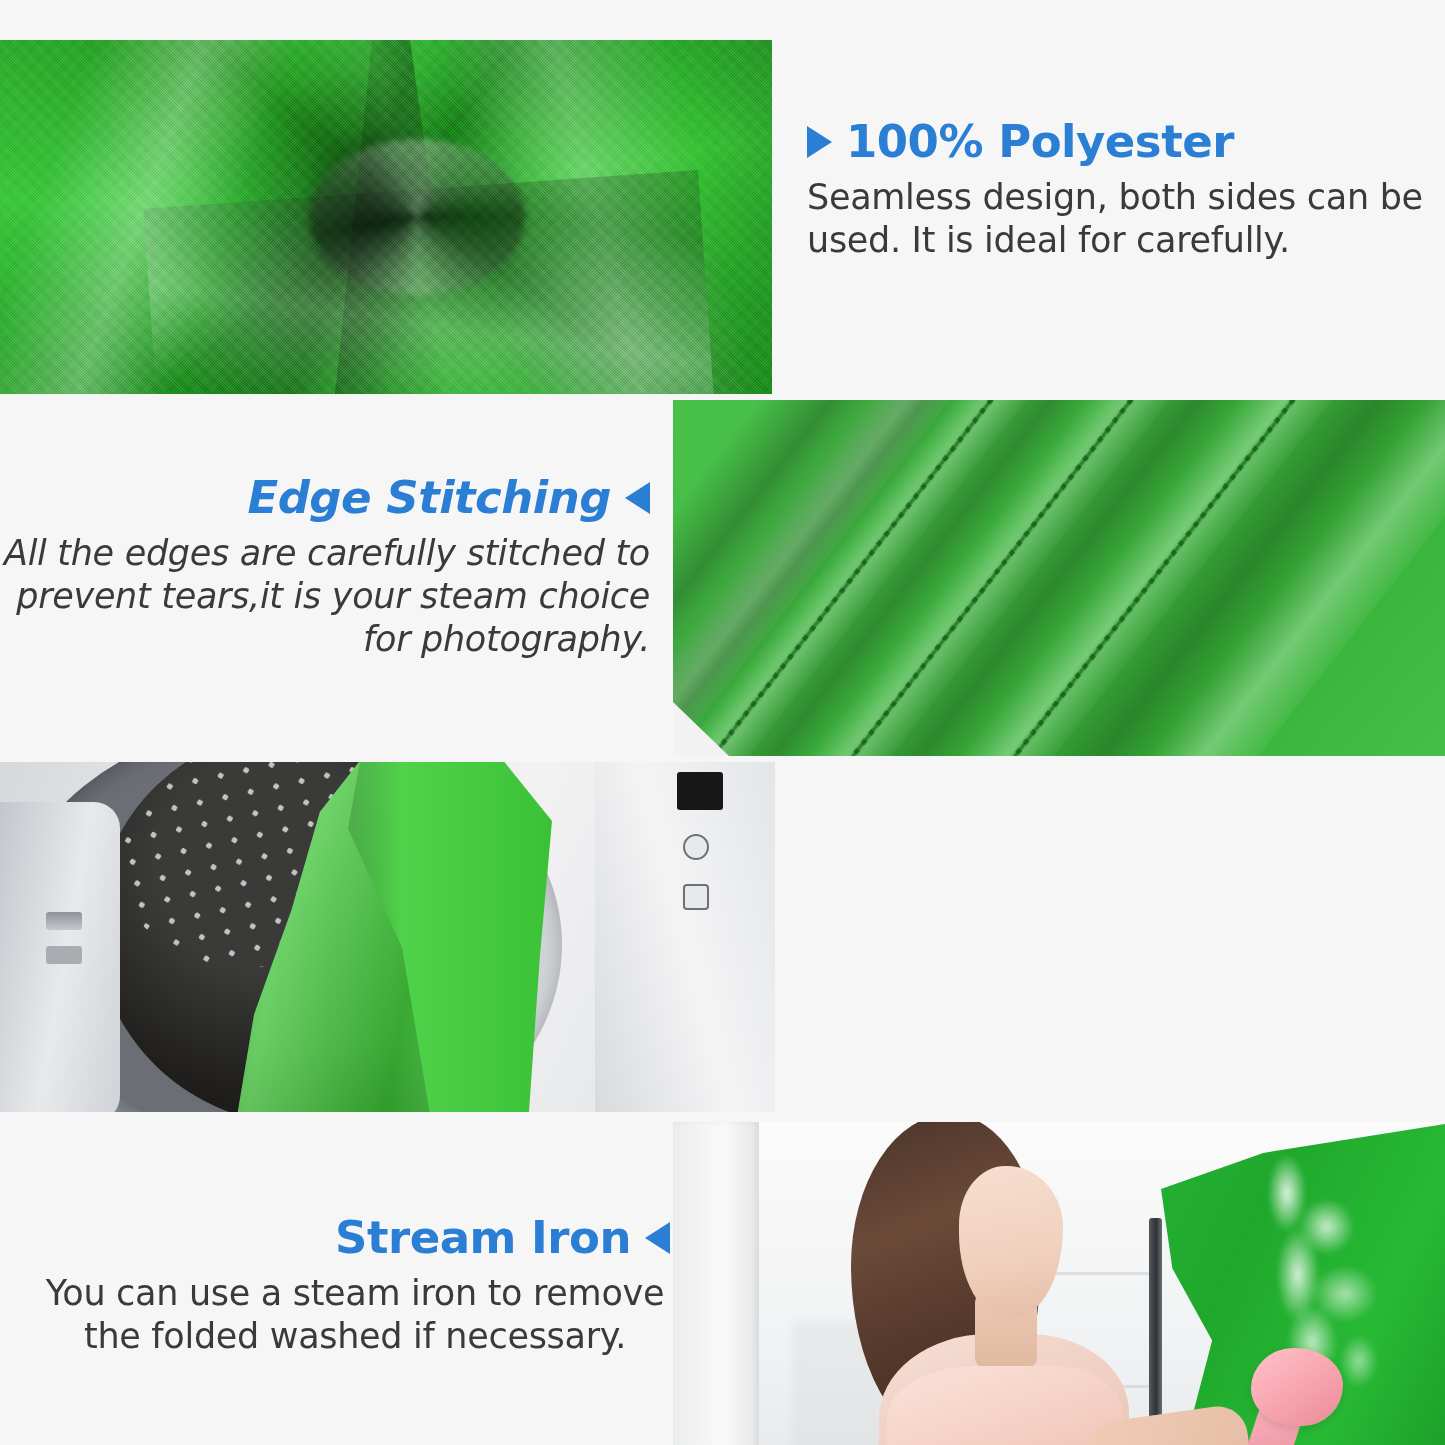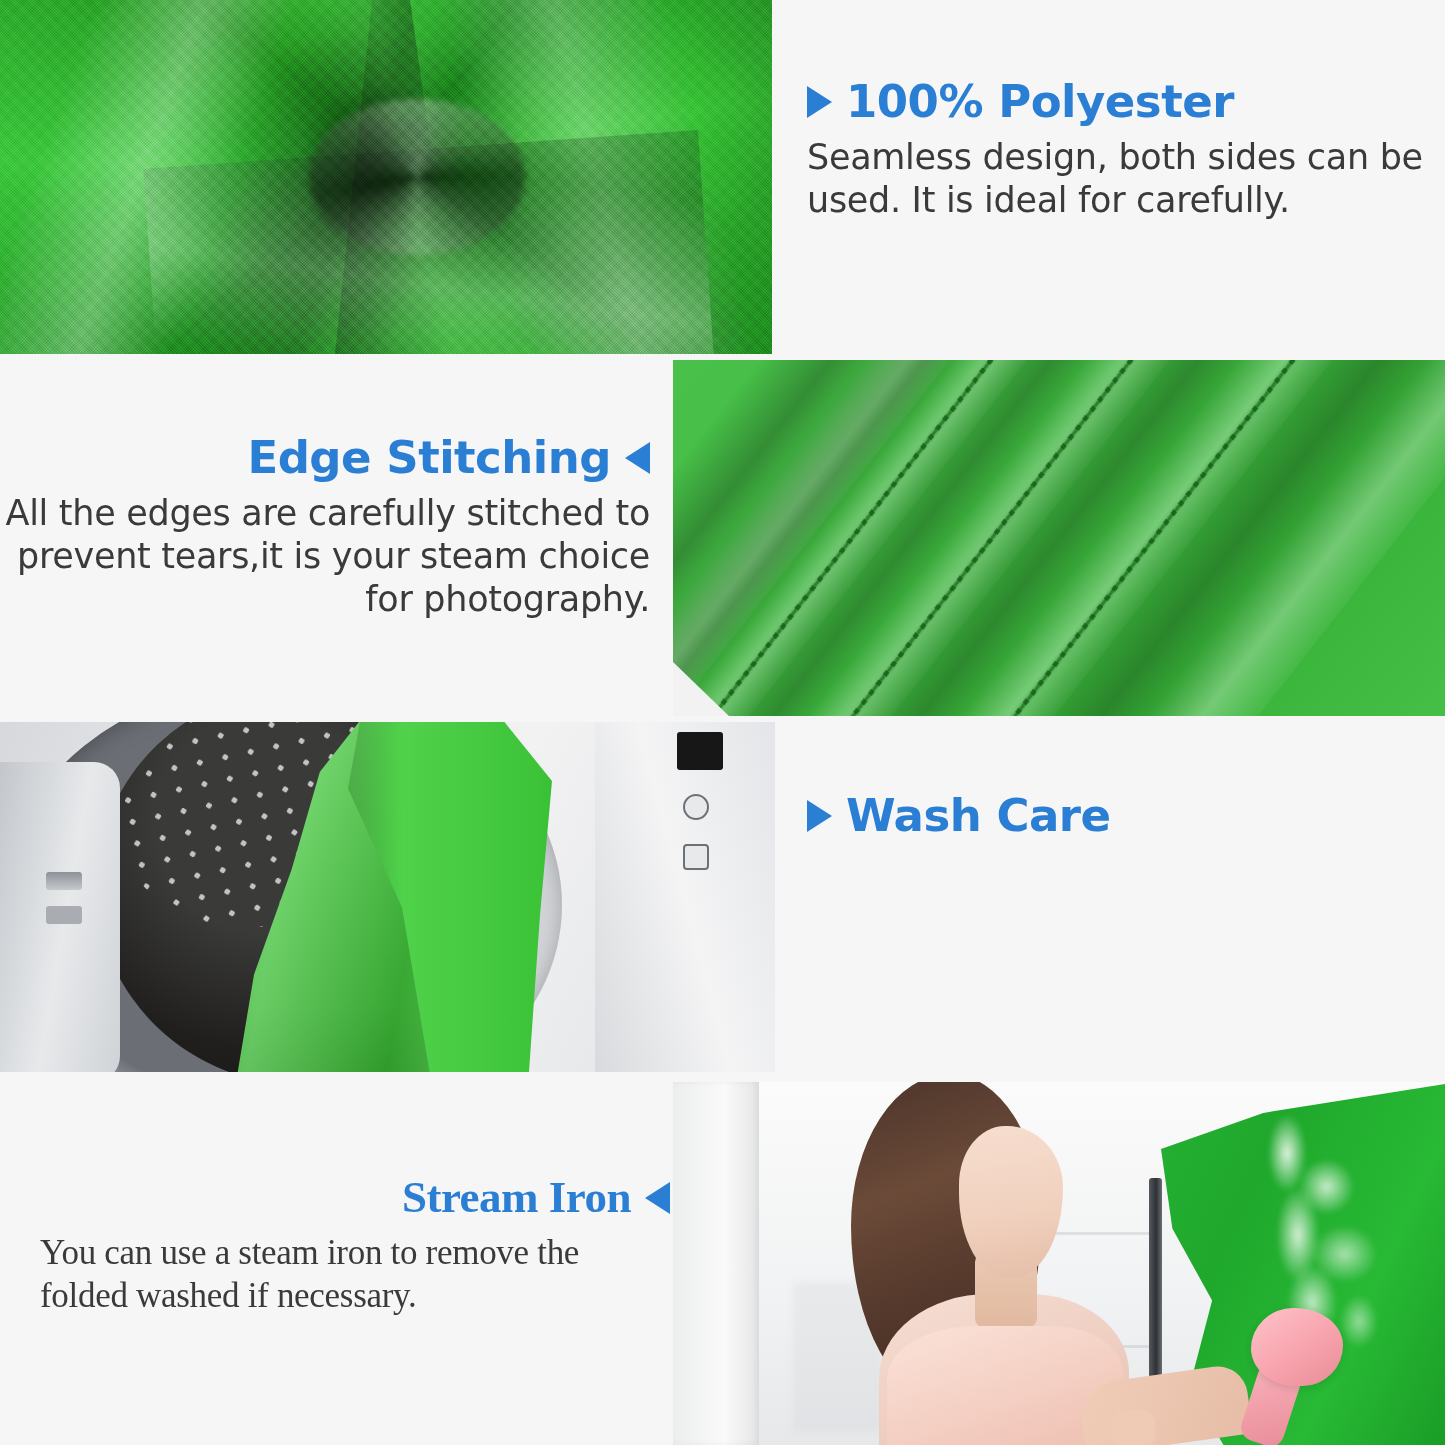--- a/index.html
+++ b/index.html
@@ -19,20 +19,21 @@
     width: 1445px;
     height: 1445px;
     background: #f6f6f6;
   }
 
   
   .panel {
     position: absolute;
     left: 0;
     width: 1445px;
+    margin-top: 40px;
   }
   .photo {
     position: absolute;
     overflow: hidden;
     background: #2fae30;
   }
   .textblock {
     position: absolute;
     box-sizing: border-box;
   }
@@ -116,21 +117,21 @@
     border-radius: 50%;
     background:
       conic-gradient(from 10deg, rgba(255,255,255,0.30) 0deg, rgba(0,0,0,0.40) 80deg,
         rgba(255,255,255,0.22) 170deg, rgba(0,0,0,0.42) 250deg, rgba(255,255,255,0.26) 330deg,
         rgba(255,255,255,0.30) 360deg);
     filter: blur(3px);
   }
   #text-polyester { left: 807px; top: 78px; width: 625px; }
 
   
-  #panel-2 { top: 354px; height: 368px; }
+  #panel-2 { top: 354px; height: 368px; font-style: italic; }
   #photo-stitching {
     left: 673px; top: 6px; width: 772px; height: 356px;
     background: linear-gradient(132deg, #49c04a 0%, #3fbb40 40%, #37b238 75%, #46bf47 100%);
   }
   #photo-stitching .pleat {
     position: absolute;
     top: -60%;
     height: 240%;
     transform: rotate(38deg);
     transform-origin: center;
@@ -313,21 +314,21 @@
     background: linear-gradient(145deg, #ffc3c9 0%, #f7a3ad 55%, #e78c97 100%);
     border-radius: 46% 52% 44% 50% / 52% 48% 52% 48%;
     box-shadow: 0 3px 8px rgba(0,0,0,0.12);
   }
   #photo-steam .steamer-handle {
     position: absolute; left: 576px; top: 282px; width: 44px; height: 81px;
     background: linear-gradient(150deg,#f9b2bb,#e98d99);
     border-radius: 14px;
     transform: rotate(18deg);
   }
-  #text-steam { left: 40px; top: 92px; width: 630px; text-align: left; font-family: Liberation Serif, serif; }
+  #text-steam { left: 40px; top: 92px; width: 630px; text-align: center; }
 </style>
 </head>
 <body>
 
 <div id="page">
 
   <section class="panel" id="panel-1">
     <div class="photo" id="photo-polyester">
       <div class="fold-a"></div>
       <div class="fold-b"></div>
@@ -373,24 +374,20 @@
       <div class="cabinet-left"></div>
       <div class="latch"></div>
       <div class="panel-right"></div>
       <div class="display"></div>
       <div class="knob-1"></div>
       <div class="knob-2"></div>
       <div class="cloth"></div>
       <div class="cloth-2"></div>
     </div>
     <div class="textblock" id="text-wash">
-      <div class="heading">
-        <span class="tri tri-right"></span>
-        <span>Wash Care</span>
-      </div>
     </div>
   </section>
 
   <section class="panel" id="panel-4">
     <div class="photo" id="photo-steam">
       <div class="wall-panel"></div>
       <div class="wall-art2"></div>
       <div class="wall-art"></div>
       <div class="stand"></div>
       <div class="backdrop"></div>

